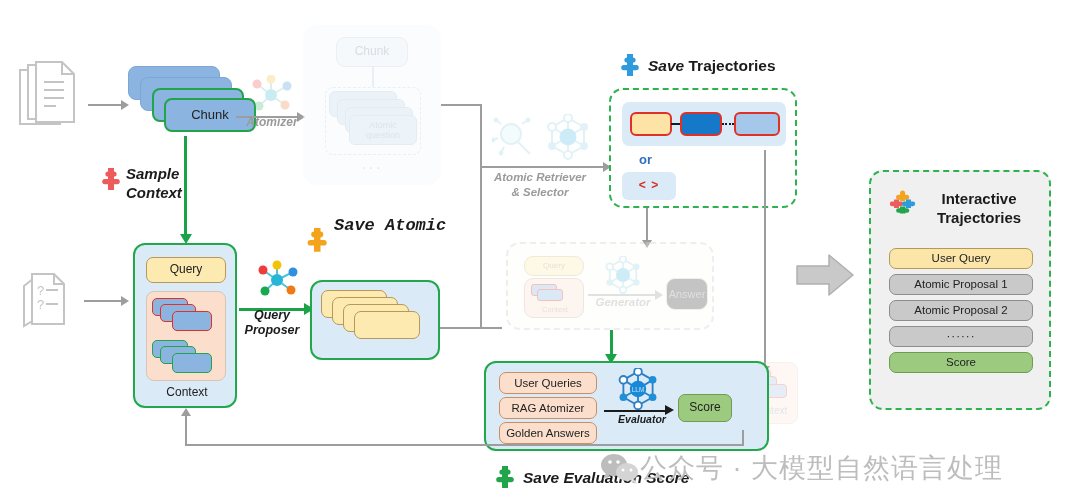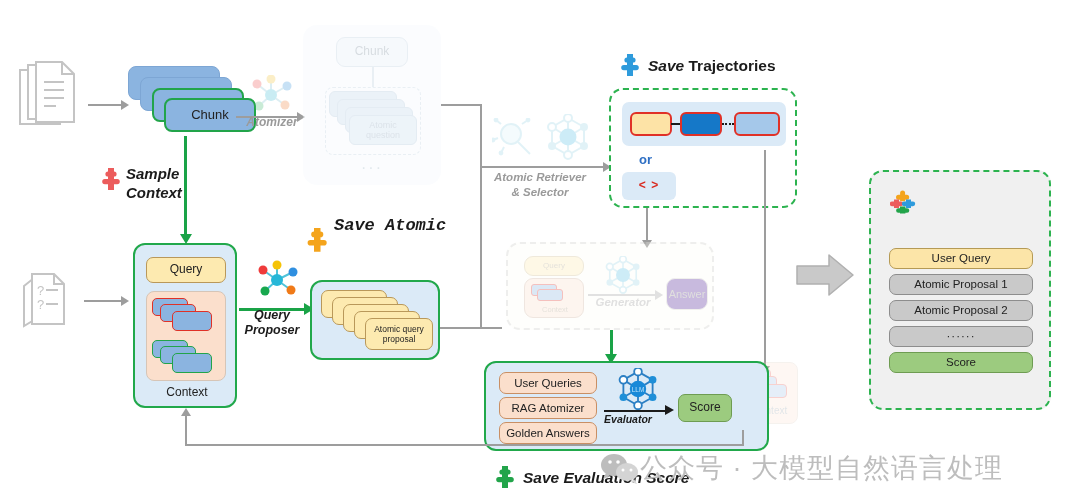--- a/index.html
+++ b/index.html
@@ -250,24 +250,20 @@
   </div>
   <div class="abs italicbold" style="left:334px;top:215px;width:120px;font-size:17px;line-height:1.25;font-family:Liberation Mono, monospace;">
     <div>Save Atomic</div>
   </div>
 
   <div class="abs greenbox" style="left:310px;top:280px;width:130px;height:80px;">
     <div class="abs yellowbox" style="left:9px;top:8px;width:66px;height:28px;"></div>
     <div class="abs yellowbox" style="left:20px;top:15px;width:66px;height:28px;"></div>
     <div class="abs yellowbox" style="left:31px;top:22px;width:66px;height:28px;"></div>
     <div class="abs yellowbox" style="left:42px;top:29px;width:66px;height:28px;"></div>
-    <div class="abs yellowbox lbl" style="left:53px;top:36px;width:68px;height:32px;font-size:8.5px;flex-direction:column;line-height:1.2;">
-      <span>Atomic query</span>
-      <span>proposal</span>
-    </div>
   </div>
 
   <div class="abs" style="left:617px;top:52px;width:26px;height:26px;">
     <svg width="26" height="26" viewBox="0 0 26 26">
       <path d="M10 2 h6 v3.4a2.6 2.6 0 1 1 0 5.2 V13 h3.2a2.6 2.6 0 1 1 0 5.2 H16 v5.8 h-6 v-5.8 H6.8a2.6 2.6 0 1 1 0-5.2 H10 v-2.4a2.6 2.6 0 1 1 0-5.2 z" fill="#2e9bdc"></path>
     </svg>
   </div>
   <div class="abs greendash" style="left:609px;top:88px;width:188px;height:120px;">
     <div class="abs" style="left:11px;top:12px;width:164px;height:44px;background:#dbeaf7;border-radius:7px;">
       <div class="abs" style="left:8px;top:10px;width:42px;height:24px;background:#fde3a6;border:2px solid #e03127;border-radius:6px;"></div>
@@ -315,21 +311,21 @@
         <circle cx="39" cy="13" r="4" fill="#9fd6e6"></circle>
         <circle cx="7" cy="13" r="4" fill="#fff" stroke="#9fd6e6" stroke-width="2"></circle>
         <circle cx="39" cy="32" r="4" fill="#9fd6e6"></circle>
         <circle cx="7" cy="32" r="4" fill="#9fd6e6"></circle>
         <circle cx="23" cy="41" r="4" fill="#fff" stroke="#9fd6e6" stroke-width="2"></circle>
       </svg>
     </div>
     <div class="abs hline" style="left:80px;top:50px;width:68px;"></div>
     <div class="abs arrow-r-grey" style="left:147px;top:46px;"></div>
     <div class="abs greylabel" style="left:78px;top:52px;width:74px;font-size:11.5px;text-align:center;">Generator</div>
-    <div class="abs rbox lbl" style="left:158px;top:34px;width:42px;height:32px;background:#4c1d95;border:1.4px solid #cfcfc6;font-size:11px;color:#9b9b93;">Answer</div>
+    <div class="abs rbox lbl" style="left:158px;top:34px;width:42px;height:32px;background:#404040;border:1.4px solid #cfcfc6;font-size:11px;color:#9b9b93;">Answer</div>
   </div>
 
   <div class="abs gline-v" style="left:610px;top:330px;height:28px;"></div>
   <div class="abs arrow-d-green" style="left:605px;top:354px;"></div>
 
   <div class="abs faded2" style="left:740px;top:362px;width:58px;height:62px;background:#fbdfcc;border:1.4px solid #d6c5b7;border-radius:8px;">
     <div class="abs" style="left:4px;top:6px;width:26px;height:13px;background:#8bb4e0;border:1.4px solid #e03127;border-radius:4px;"></div>
     <div class="abs" style="left:10px;top:13px;width:26px;height:13px;background:#8bb4e0;border:1.4px solid #e03127;border-radius:4px;"></div>
     <div class="abs" style="left:18px;top:21px;width:28px;height:14px;background:#8bb4e0;border:1.4px solid #e03127;border-radius:4px;"></div>
     <div class="abs lbl" style="left:0;top:40px;width:58px;height:16px;font-size:10px;color:#7d8e9d;">Context</div>
@@ -356,21 +352,21 @@
         <circle cx="23" cy="4" r="4.2" fill="#fff" stroke="#2b7fc4" stroke-width="2"></circle>
         <circle cx="39" cy="13" r="4.2" fill="#1f8fd8"></circle>
         <circle cx="7" cy="13" r="4.2" fill="#fff" stroke="#2b7fc4" stroke-width="2"></circle>
         <circle cx="39" cy="32" r="4.2" fill="#1f8fd8"></circle>
         <circle cx="7" cy="32" r="4.2" fill="#1f8fd8"></circle>
         <circle cx="23" cy="41" r="4.2" fill="#fff" stroke="#2b7fc4" stroke-width="2"></circle>
       </svg>
     </div>
     <div class="abs hline-dark" style="left:118px;top:47px;width:62px;"></div>
     <div class="abs arrow-r-dark" style="left:179px;top:42px;"></div>
-    <div class="abs italicbold" style="left:110px;top:50px;width:64px;font-size:10.5px;text-align:center;">Evaluator</div>
+    <div class="abs italicbold" style="left:124px;top:50px;width:64px;font-size:10.5px;text-align:center;">Evaluator</div>
 
     <div class="abs greenchip lbl" style="left:192px;top:31px;width:54px;height:28px;font-size:12px;">Score</div>
   </div>
 
   <div class="abs" style="left:492px;top:464px;width:26px;height:26px;">
     <svg width="26" height="26" viewBox="0 0 26 26">
       <path d="M10 2 h6 v3.4a2.6 2.6 0 1 1 0 5.2 V13 h3.2a2.6 2.6 0 1 1 0 5.2 H16 v5.8 h-6 v-5.8 H6.8a2.6 2.6 0 1 1 0-5.2 H10 v-2.4a2.6 2.6 0 1 1 0-5.2 z" fill="#22a44a"></path>
     </svg>
   </div>
   <div class="abs" style="left:523px;top:469px;font-size:15.5px;color:#1b1b1b;white-space:nowrap;">
@@ -389,20 +385,24 @@
   </div>
 
   <div class="abs greendash" style="left:869px;top:170px;width:182px;height:240px;background:#f0f0f0;">
     <div class="abs" style="left:19px;top:17px;width:26px;height:26px;">
       <svg width="26" height="26" viewBox="0 0 26 26">
         <path d="M12.6 1.6 a2.5 2.5 0 0 1 2.5 2.5 v1.6 h1.6 a2.5 2.5 0 1 1 0 5 h-1.6 v1.6 h-5 v-1.6 h-1.6 a2.5 2.5 0 1 1 0-5 h1.6 v-1.6 a2.5 2.5 0 0 1 2.5-2.5 z" fill="#f4a41c"></path>
         <path d="M4 10.6 h5 v1.8 h1.8 a2.4 2.4 0 1 1 0 4.8 H9 v1.8 H4 v-1.8 H2.2 a2.4 2.4 0 1 1 0-4.8 H4 z" fill="#ec5c5c"></path>
         <path d="M16 10.6 h5 v1.8 h1.8 a2.4 2.4 0 1 1 0 4.8 H21 v1.8 h-5 v-1.8 h-1.8 a2.4 2.4 0 1 1 0-4.8 H16 z" fill="#2e9bdc"></path>
         <path d="M10 17.5 h5.4 v1.7 h1.6 a2.3 2.3 0 1 1 0 4.6 h-1.6 v0.6 H10 v-0.6 H8.4 a2.3 2.3 0 1 1 0-4.6 H10 z" fill="#22a44a"></path>
       </svg>
+    </div>
+    <div class="abs" style="left:50px;top:17px;width:116px;font-size:15px;font-weight:bold;color:#1b1b1b;text-align:center;line-height:1.28;">
+      <div>Interactive</div>
+      <div>Trajectories</div>
     </div>
     <div class="abs yellowchip lbl" style="left:18px;top:76px;width:144px;height:21px;font-size:11.5px;">User Query</div>
     <div class="abs greychip lbl" style="left:18px;top:102px;width:144px;height:21px;font-size:11.5px;">Atomic Proposal 1</div>
     <div class="abs greychip lbl" style="left:18px;top:128px;width:144px;height:21px;font-size:11.5px;">Atomic Proposal 2</div>
     <div class="abs greychip lbl" style="left:18px;top:154px;width:144px;height:21px;font-size:11.5px;letter-spacing:1px;">······</div>
     <div class="abs greenchip lbl" style="left:18px;top:180px;width:144px;height:21px;font-size:11.5px;">Score</div>
   </div>
 
   <div class="abs" style="left:600px;top:452px;width:40px;height:32px;">
     <svg width="40" height="32" viewBox="0 0 40 32">

